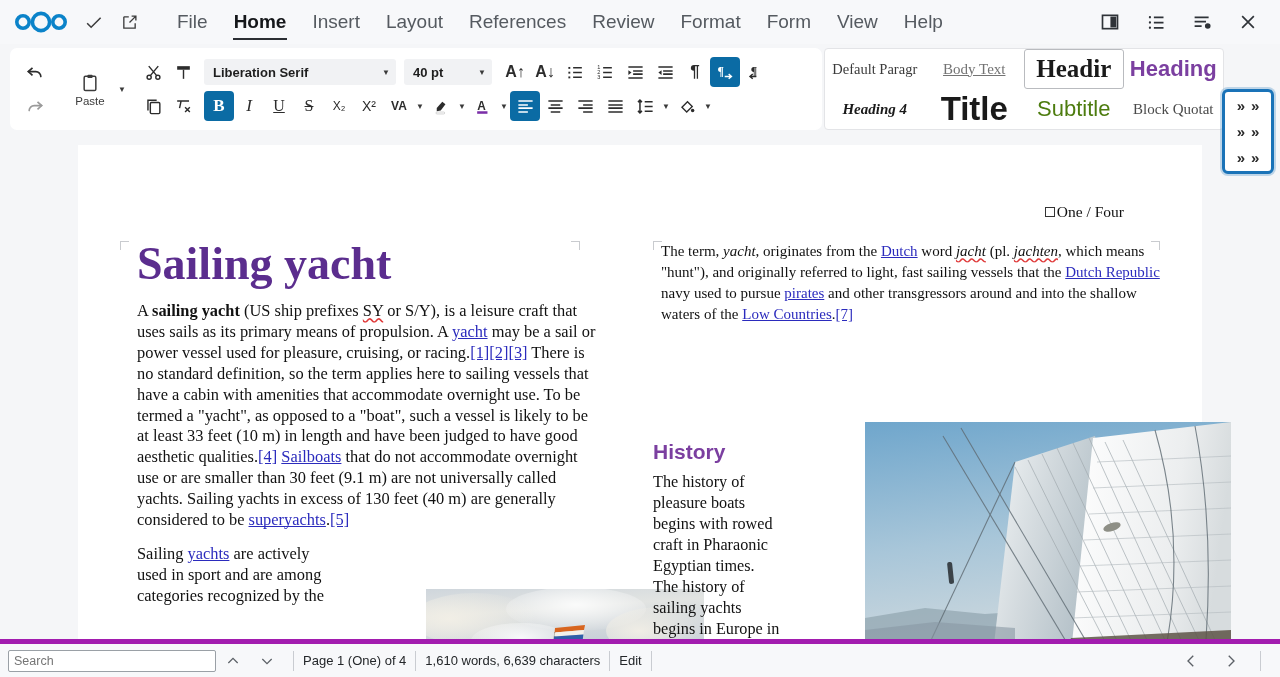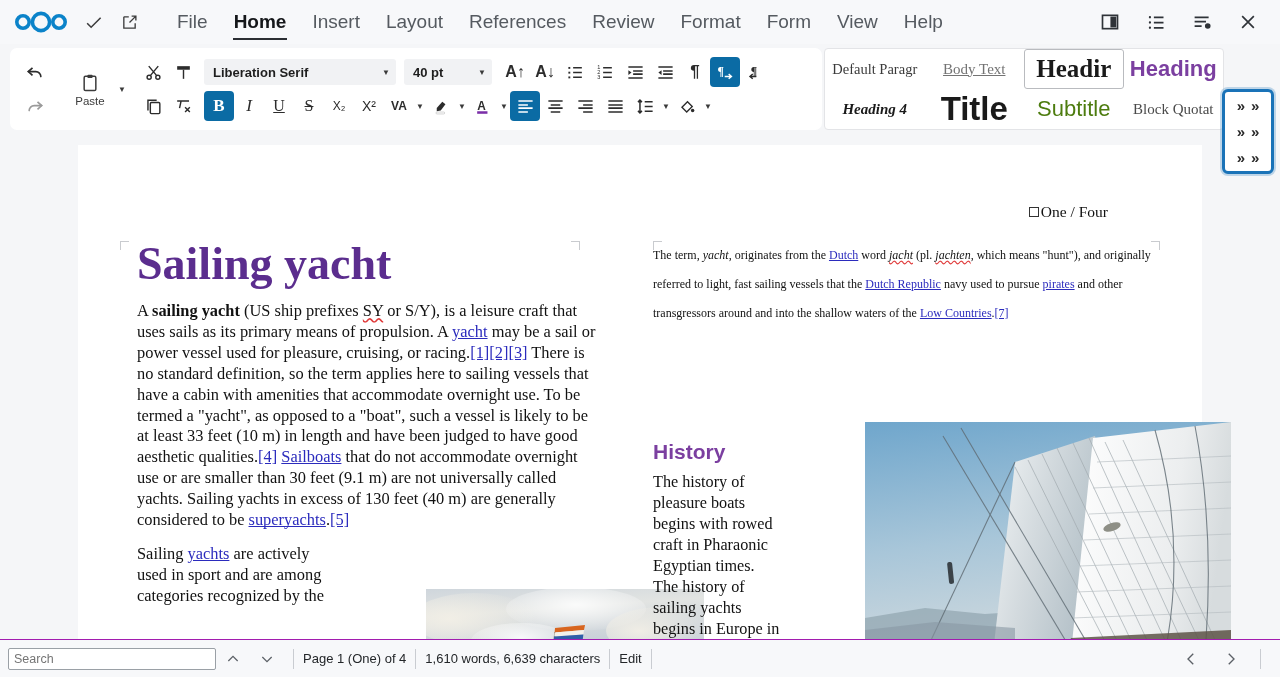--- a/index.html
+++ b/index.html
@@ -95,21 +95,21 @@
   
   .doc-area {
     position:absolute; left:0; top:134px; width:1280px; height:505px;
     background:#f5f6f8; overflow:hidden;
   }
   .page {
     position:absolute; left:78px; top:11px; width:1124px; height:500px;
     background:#ffffff;
   }
   .hdr-field {
-    position:absolute; right:94px; top:58px;
+    position:absolute; right:78px; top:58px;
     font-family:"Liberation Serif",serif; font-size:15.5px; color:#111;
     display:flex; align-items:center; gap:2px;text-align:right;
   }
   .chkbox { display:inline-block; width:10px; height:10px; border:1px solid #333; }
 
   .colmarks { position:absolute; left:0; top:0; width:100%; height:100%; }
   .cmark { position:absolute; width:9px; height:9px; border-left:1px solid #c9cbcf; border-top:1px solid #c9cbcf; }
   .cmark.r { border-left:none; border-right:1px solid #c9cbcf; }
 
   .col-left  { position:absolute; left:59px; top:96px; width:460px; }
@@ -120,21 +120,21 @@
     font-size:46px; line-height:1.0; color:#5b2d8e; margin:0 0 14px 0;
   }
   .doc-h2 {
     font-family:"Liberation Sans",sans-serif; font-weight:bold;
     font-size:21px; color:#7b3fa0; margin:20px 0 8px 0;
   }
   .p {
     font-family:"Liberation Serif",serif; font-size:16.4px; line-height:20.9px;
     color:#111111; margin:0 0 13px 0; text-align:left;
   }
-  .p.rt { font-size:12px; line-height:29px; }
+  .p.rt { font-size:15px; line-height:21px;margin-left:8px; }
   a.lnk { color:#2b2bbd; text-decoration:underline; }
   a.ref { color:#2b2bbd; text-decoration:underline; }
   .sq { text-decoration: underline wavy #e03b3b; text-decoration-skip-ink:none; }
   b.bold { font-weight:bold; }
   i.it { font-style:italic; }
 
   
   .img-flag {
     position:absolute; left:348px; top:444px; width:278px; height:64px;
     overflow:hidden; background:#cdd3da;
@@ -143,21 +143,21 @@
     position:absolute; left:787px; top:277px; width:366px; height:231px;
     overflow:hidden; background:#9fb6c8;
   }
   .narrow-col {
     position:absolute; left:575px; top:275px; width:130px;
   }
 
   
   .statusbar {
     position:absolute; left:0; top:639px; width:1280px; height:38px;
-    background:#f7f8fa; border-top:1px solid #a21caf;
+    background:#f7f8fa; border-top:5px solid #a21caf;
     display:flex; align-items:center;
   }
   .search-input {
     margin-left:8px; width:208px; height:22px; border:1px solid #9aa0a6; border-radius:2px;
     background:#ffffff; font-size:12.5px; color:#1b1b1b; padding:0 5px;
     font-family:"Liberation Sans",sans-serif;
   }
   .sb-arrow { width:34px; height:30px; display:flex; align-items:center; justify-content:center;
               color:#5b6066; cursor:pointer; }
   .sb-div { width:1px; height:20px; background:#c9ccd1; margin:0 9px; }

